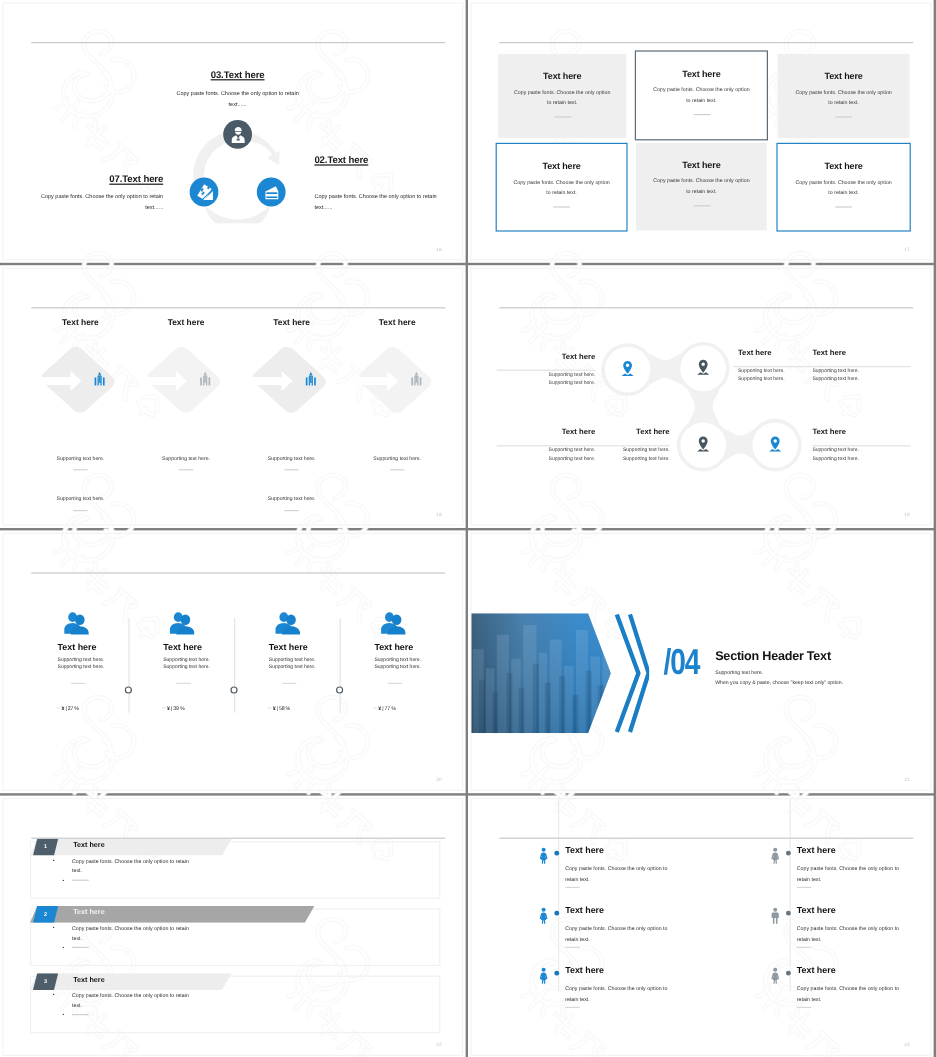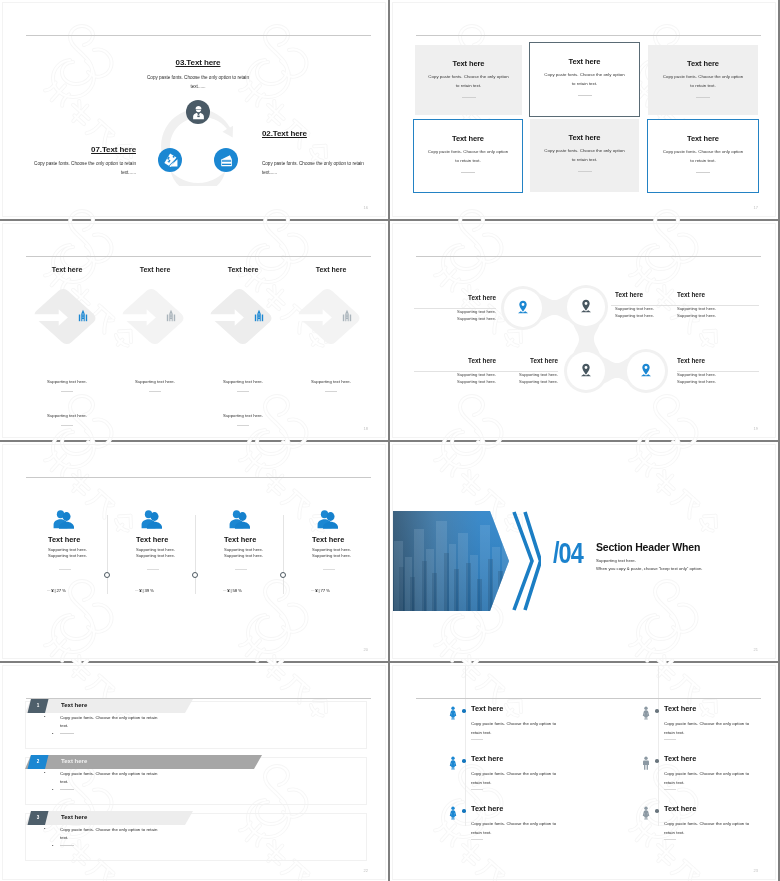--- a/index.html
+++ b/index.html
@@ -602,21 +602,21 @@
       <rect x="0" y="0" width="145" height="100" fill="#2b86cc" opacity="0.30"></rect>
     </g>
   </svg>
 
   <svg class="t" style="left:116px;top:66px;width:32px;height:100px" viewBox="0 0 32 100">
     <path d="M5 1 L23 50 L5 99" fill="none" stroke="#1b7ec4" stroke-width="3.6"></path>
     <path d="M16 1 L31.5 50 L16 99" fill="none" stroke="#1b7ec4" stroke-width="3.6"></path>
   </svg>
 
   <div class="t s6num">/04</div>
-  <div class="t s6h">Section Header When</div>
+  <div class="t s6h">Section Header Text</div>
   <div class="t s6s" style="top:113px">Supporting text here.</div>
   <div class="t s6s" style="top:121px">When you copy &amp; paste, choose "keep text only" option.</div>
 
   <div class="pg">21</div>
  </div>
 </div>
 
 <div class="cell" style="left:0;top:663px">
  <div class="slide">
   <div class="hr"></div>

